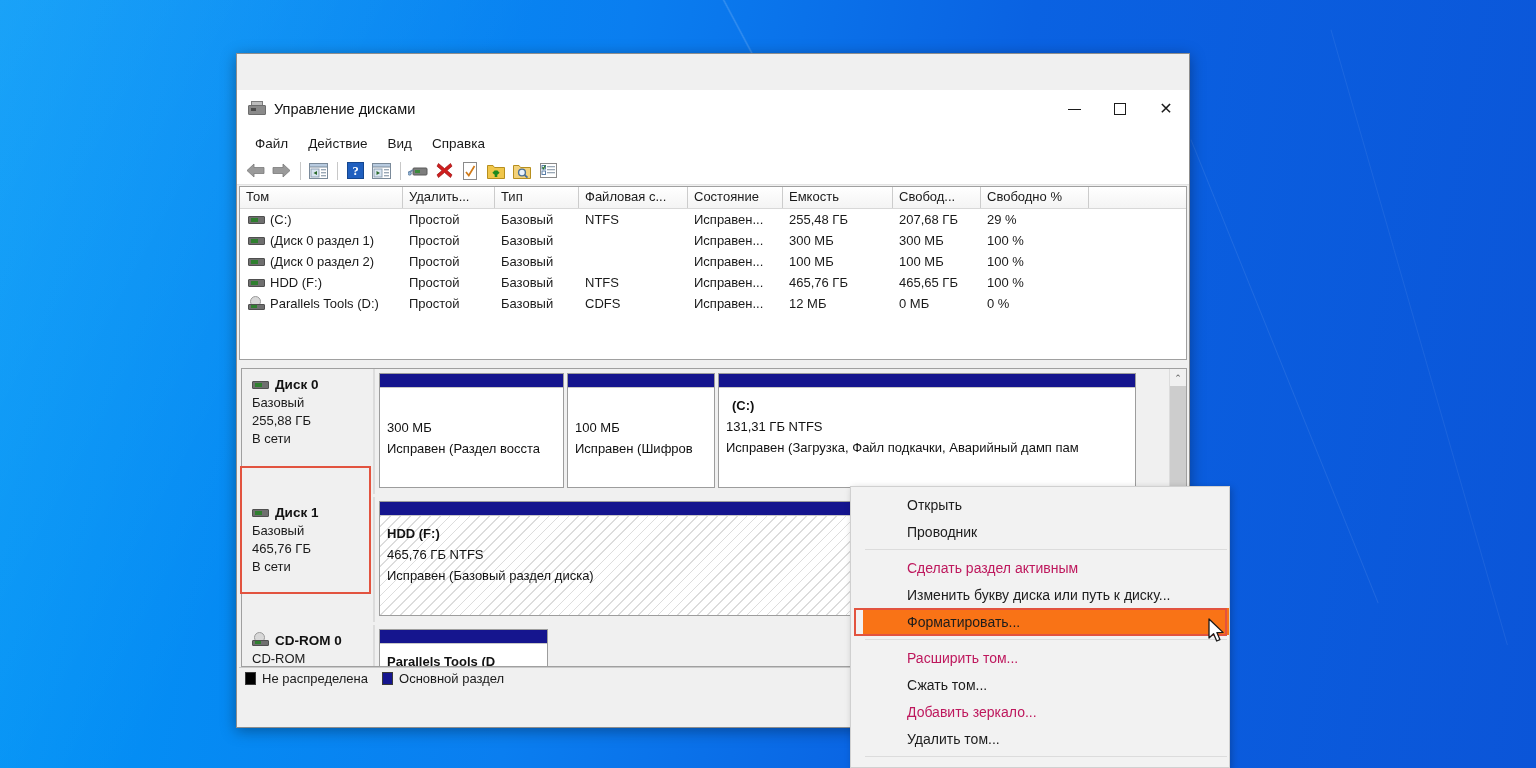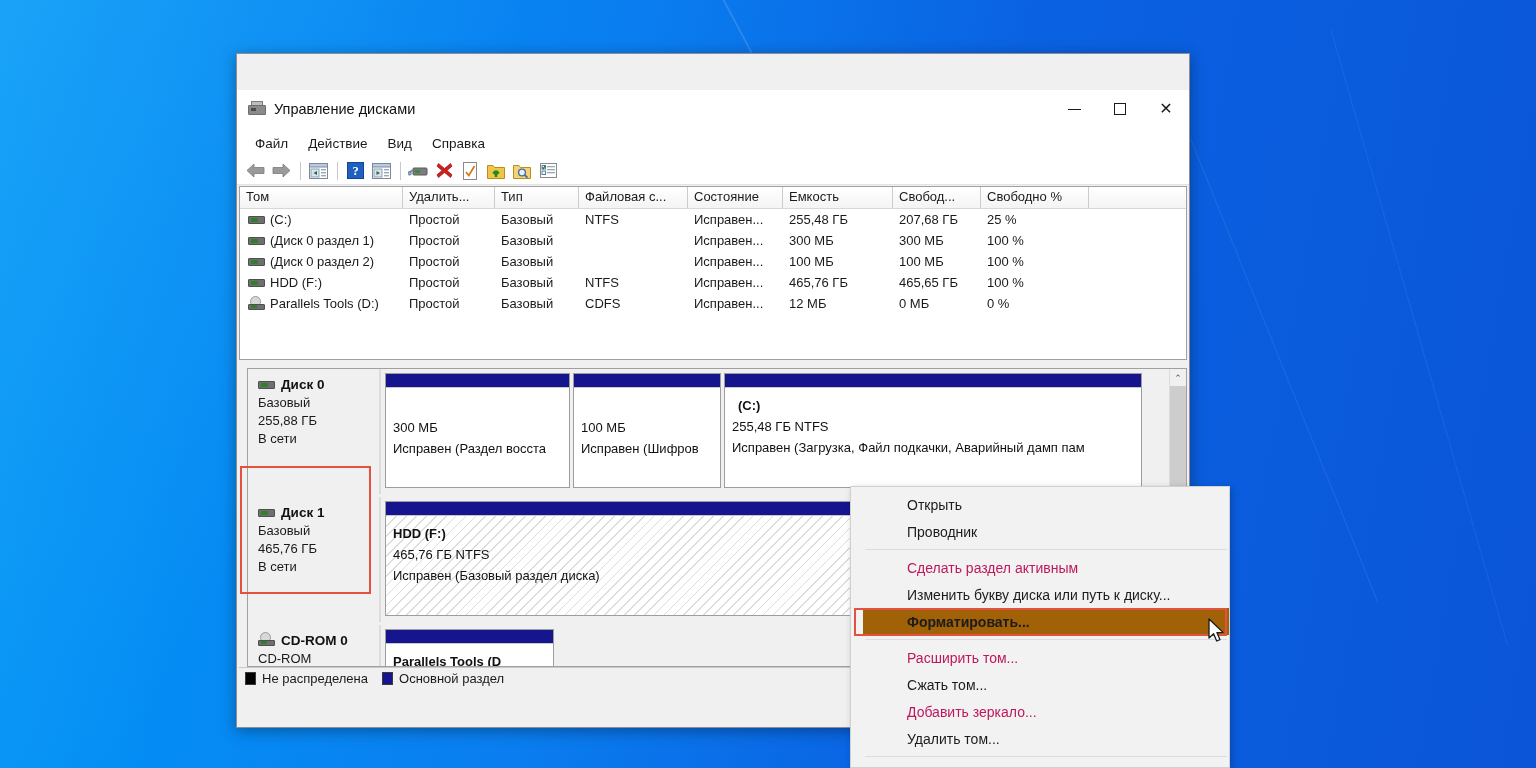--- a/index.html
+++ b/index.html
@@ -131,21 +131,21 @@
   .vol-ico.hdd .grn{position:absolute;left:3px;top:4px;width:7px;height:4px;background:#2f7f2f;}
   .vol-ico.cd .disc{position:absolute;left:2px;top:-2px;width:11px;height:11px;border-radius:50%;background:#d8d8d8;border:1px solid #9a9a9a;}
   .vol-ico.cd .base{position:absolute;left:0;top:6px;width:17px;height:6px;background:#6f6f6f;border:1px solid #4f4f4f;border-radius:1px;}
   .vol-ico.cd .grn{position:absolute;left:3px;top:7px;width:6px;height:3px;background:#2f7f2f;}
 
   #hsplit { height: 8px; flex:0 0 auto; }
 
   
   #diskpane {
     flex: 1 1 auto;
-    margin: 0 2px 0 10px;
+    margin: 0 2px 0 4px;
     background:#8b5cf6;
     border:1px solid #a0a0a0;
     display:flex;
     overflow:hidden;
     position:relative;
   }
   #diskscroll { flex:1 1 auto; display:flex; flex-direction:column; overflow:hidden; }
   .diskrow {
     display:flex; flex:0 0 auto;
     border-bottom: 3px solid #f0f0f0;
@@ -231,21 +231,21 @@
     overflow:hidden;
     height: 282px;
   }
   .mi {
     height: 27px; display:flex; align-items:center;
     padding-left: 44px;
     font-size: 14px; color:#1c1c1c;
     white-space:nowrap;
   }
   .mi.disabled { color:#be185d; }
-  .mi.sel { background:#a16207;font-weight:bold; }
+  .mi.sel { background:#f97316; }
   .msep { height:1px; background:#dcdcdc; margin: 4px 2px 4px 2px; }
 
   
   #cursor { position:absolute; left:1208px; top:618px; z-index:80; pointer-events:none; }
 </style>
 </head>
 <body>
 
 <div id="desktop">
   <div class="streak" id="streak1"></div>
@@ -387,21 +387,21 @@
                 <span class="grn"></span>
               </span>
             <span>(C:)</span>
           </div>
           <div class="vcell c1">Простой</div>
           <div class="vcell c2">Базовый</div>
           <div class="vcell c3">NTFS</div>
           <div class="vcell c4">Исправен...</div>
           <div class="vcell c5">255,48 ГБ</div>
           <div class="vcell c6">207,68 ГБ</div>
-          <div class="vcell c7">25 %</div>
+          <div class="vcell c7">29 %</div>
         </div>
 
         <div class="vrow">
           <div class="vcell c0">
             <span class="vol-ico hdd">
                 <span class="shell"></span>
                 <span class="grn"></span>
               </span>
             <span>(Диск 0 раздел 1)</span>
           </div>
@@ -501,21 +501,21 @@
               <div class="pbody">
                 <div class="pt" style="height:22px"></div>
                 <div class="pt">100 МБ</div>
                 <div class="pt">Исправен (Шифров</div>
               </div>
             </div>
             <div class="part" style="width:418px">
               <div class="bar"></div>
               <div class="pbody">
                 <div class="pt b" style="padding-left:6px">(C:)</div>
-                <div class="pt">255,48 ГБ NTFS</div>
+                <div class="pt">131,31 ГБ NTFS</div>
                 <div class="pt">Исправен (Загрузка, Файл подкачки, Аварийный дамп пам</div>
               </div>
             </div>
           </div>
         </div>
 
         <div class="diskrow" style="height:128px;">
           <div class="diskinfo">
             <div class="dname">
               <span class="dico">

